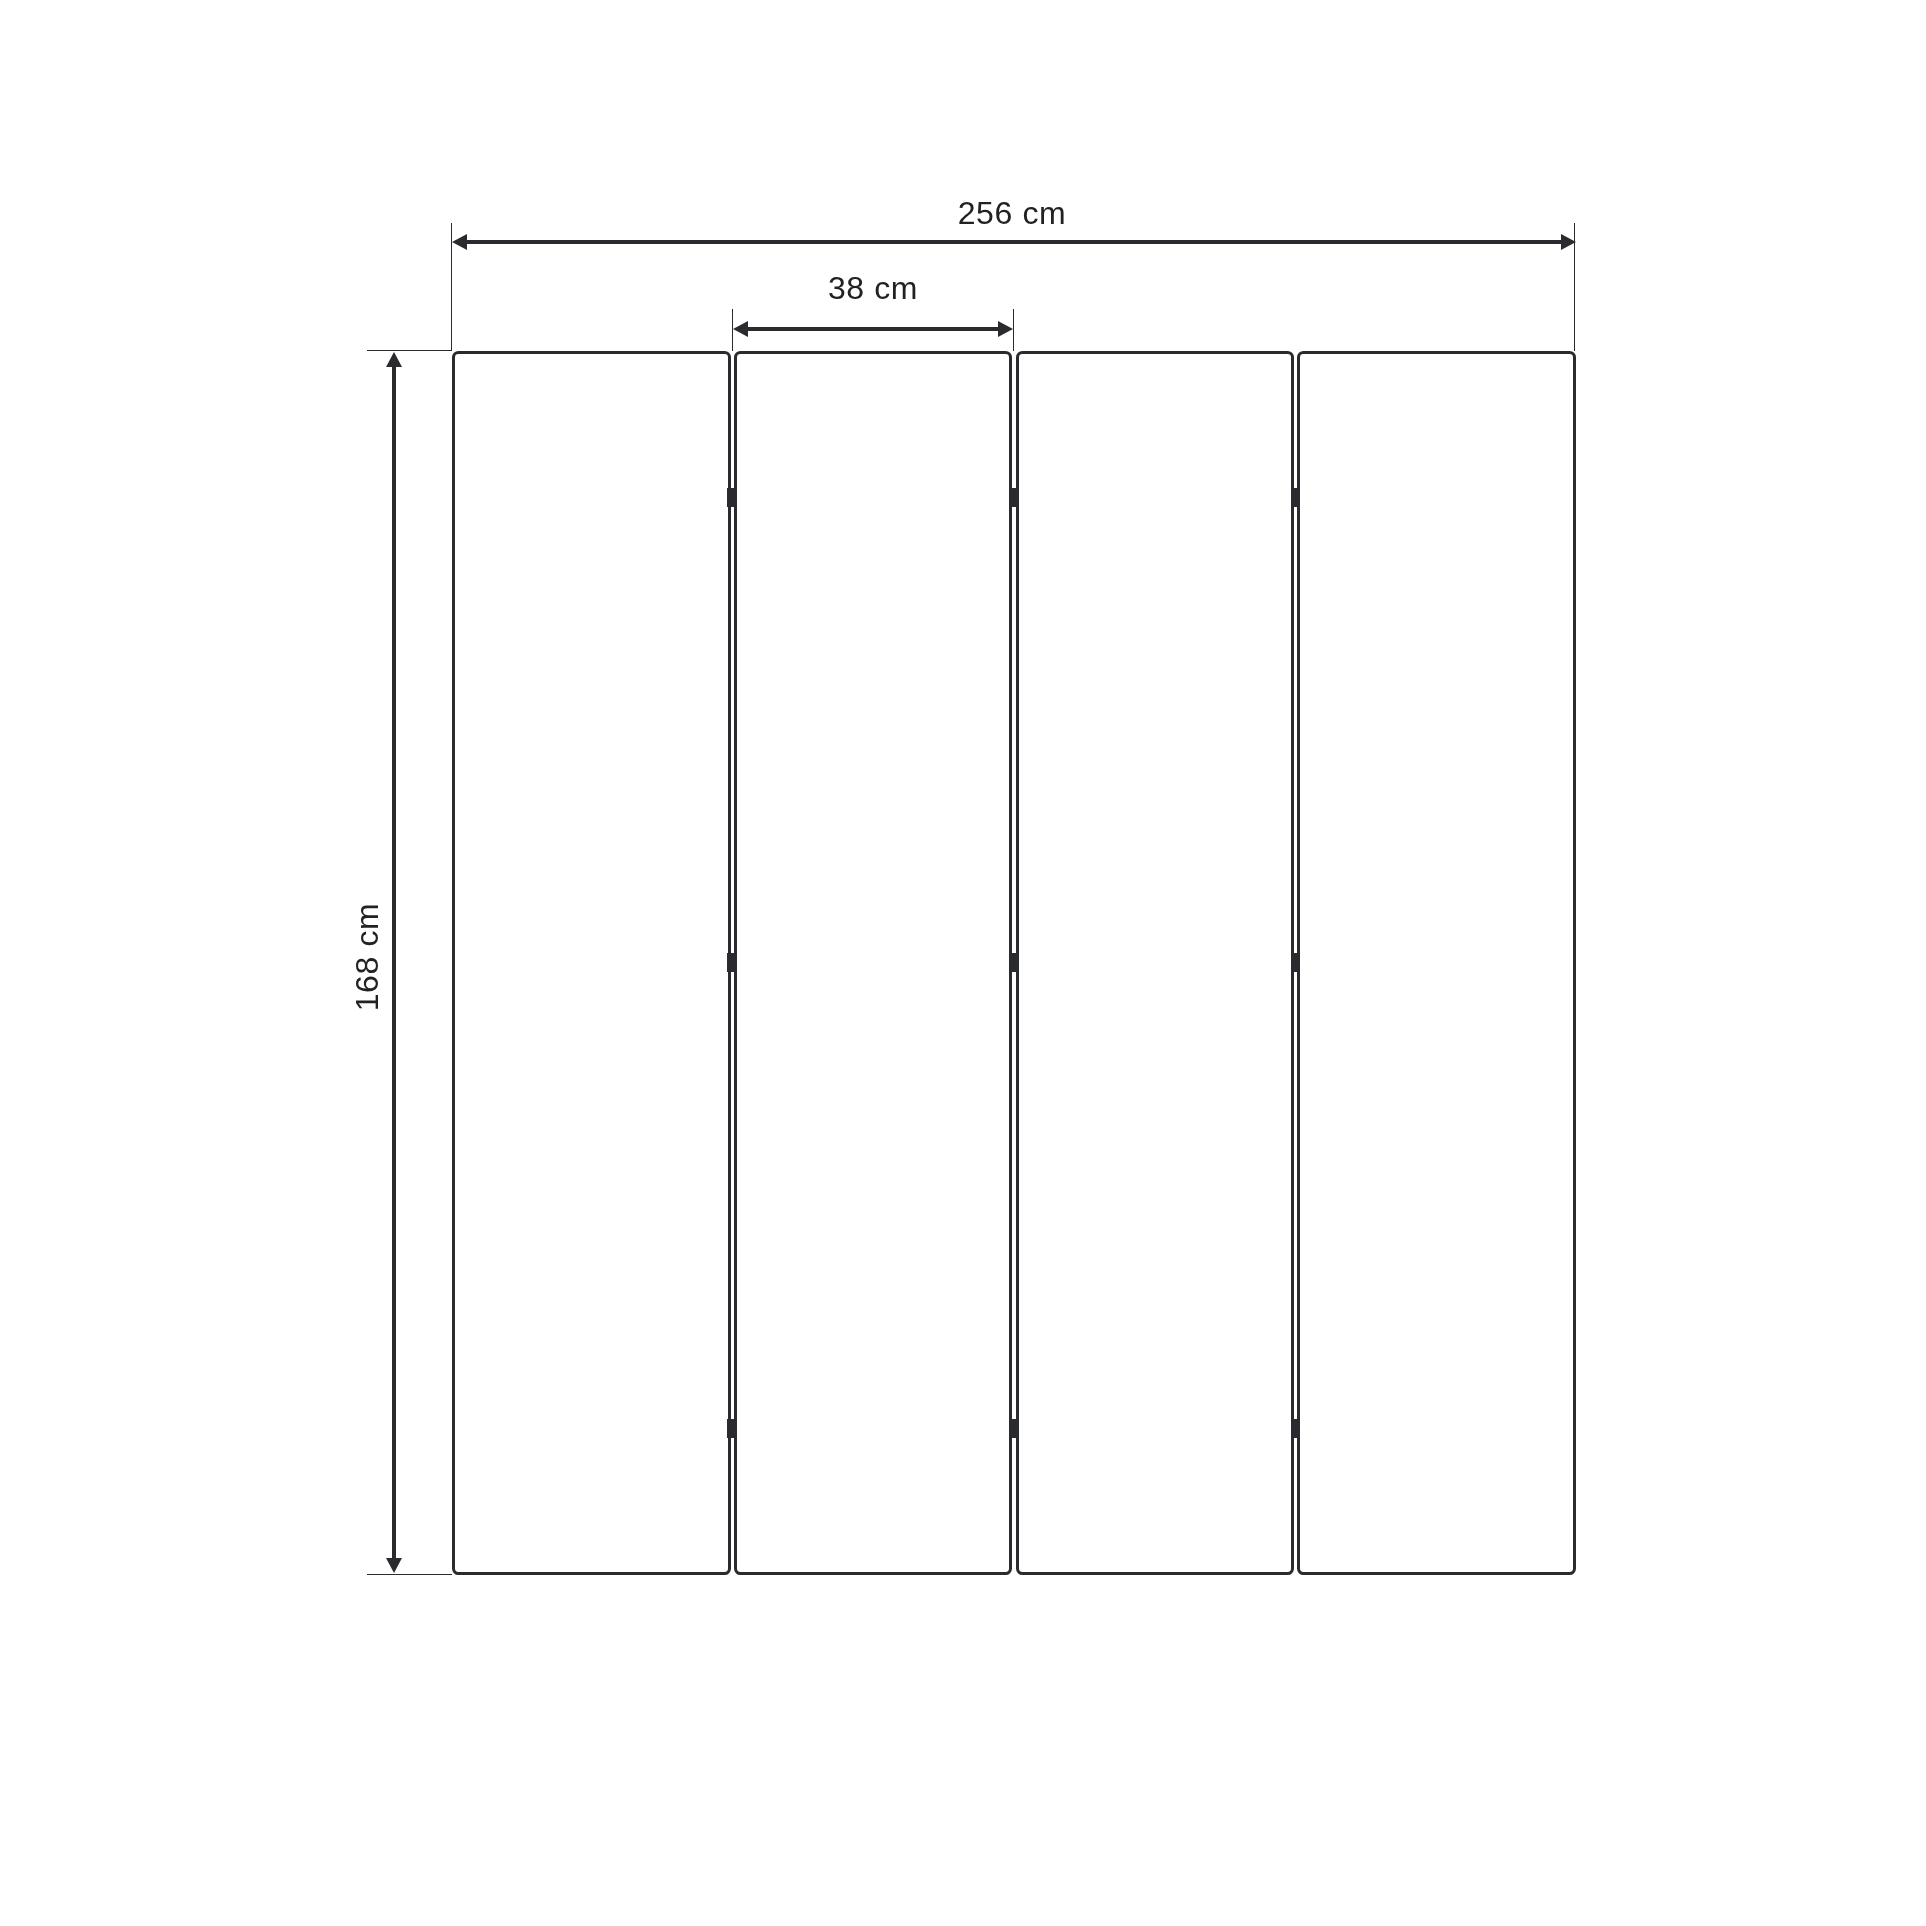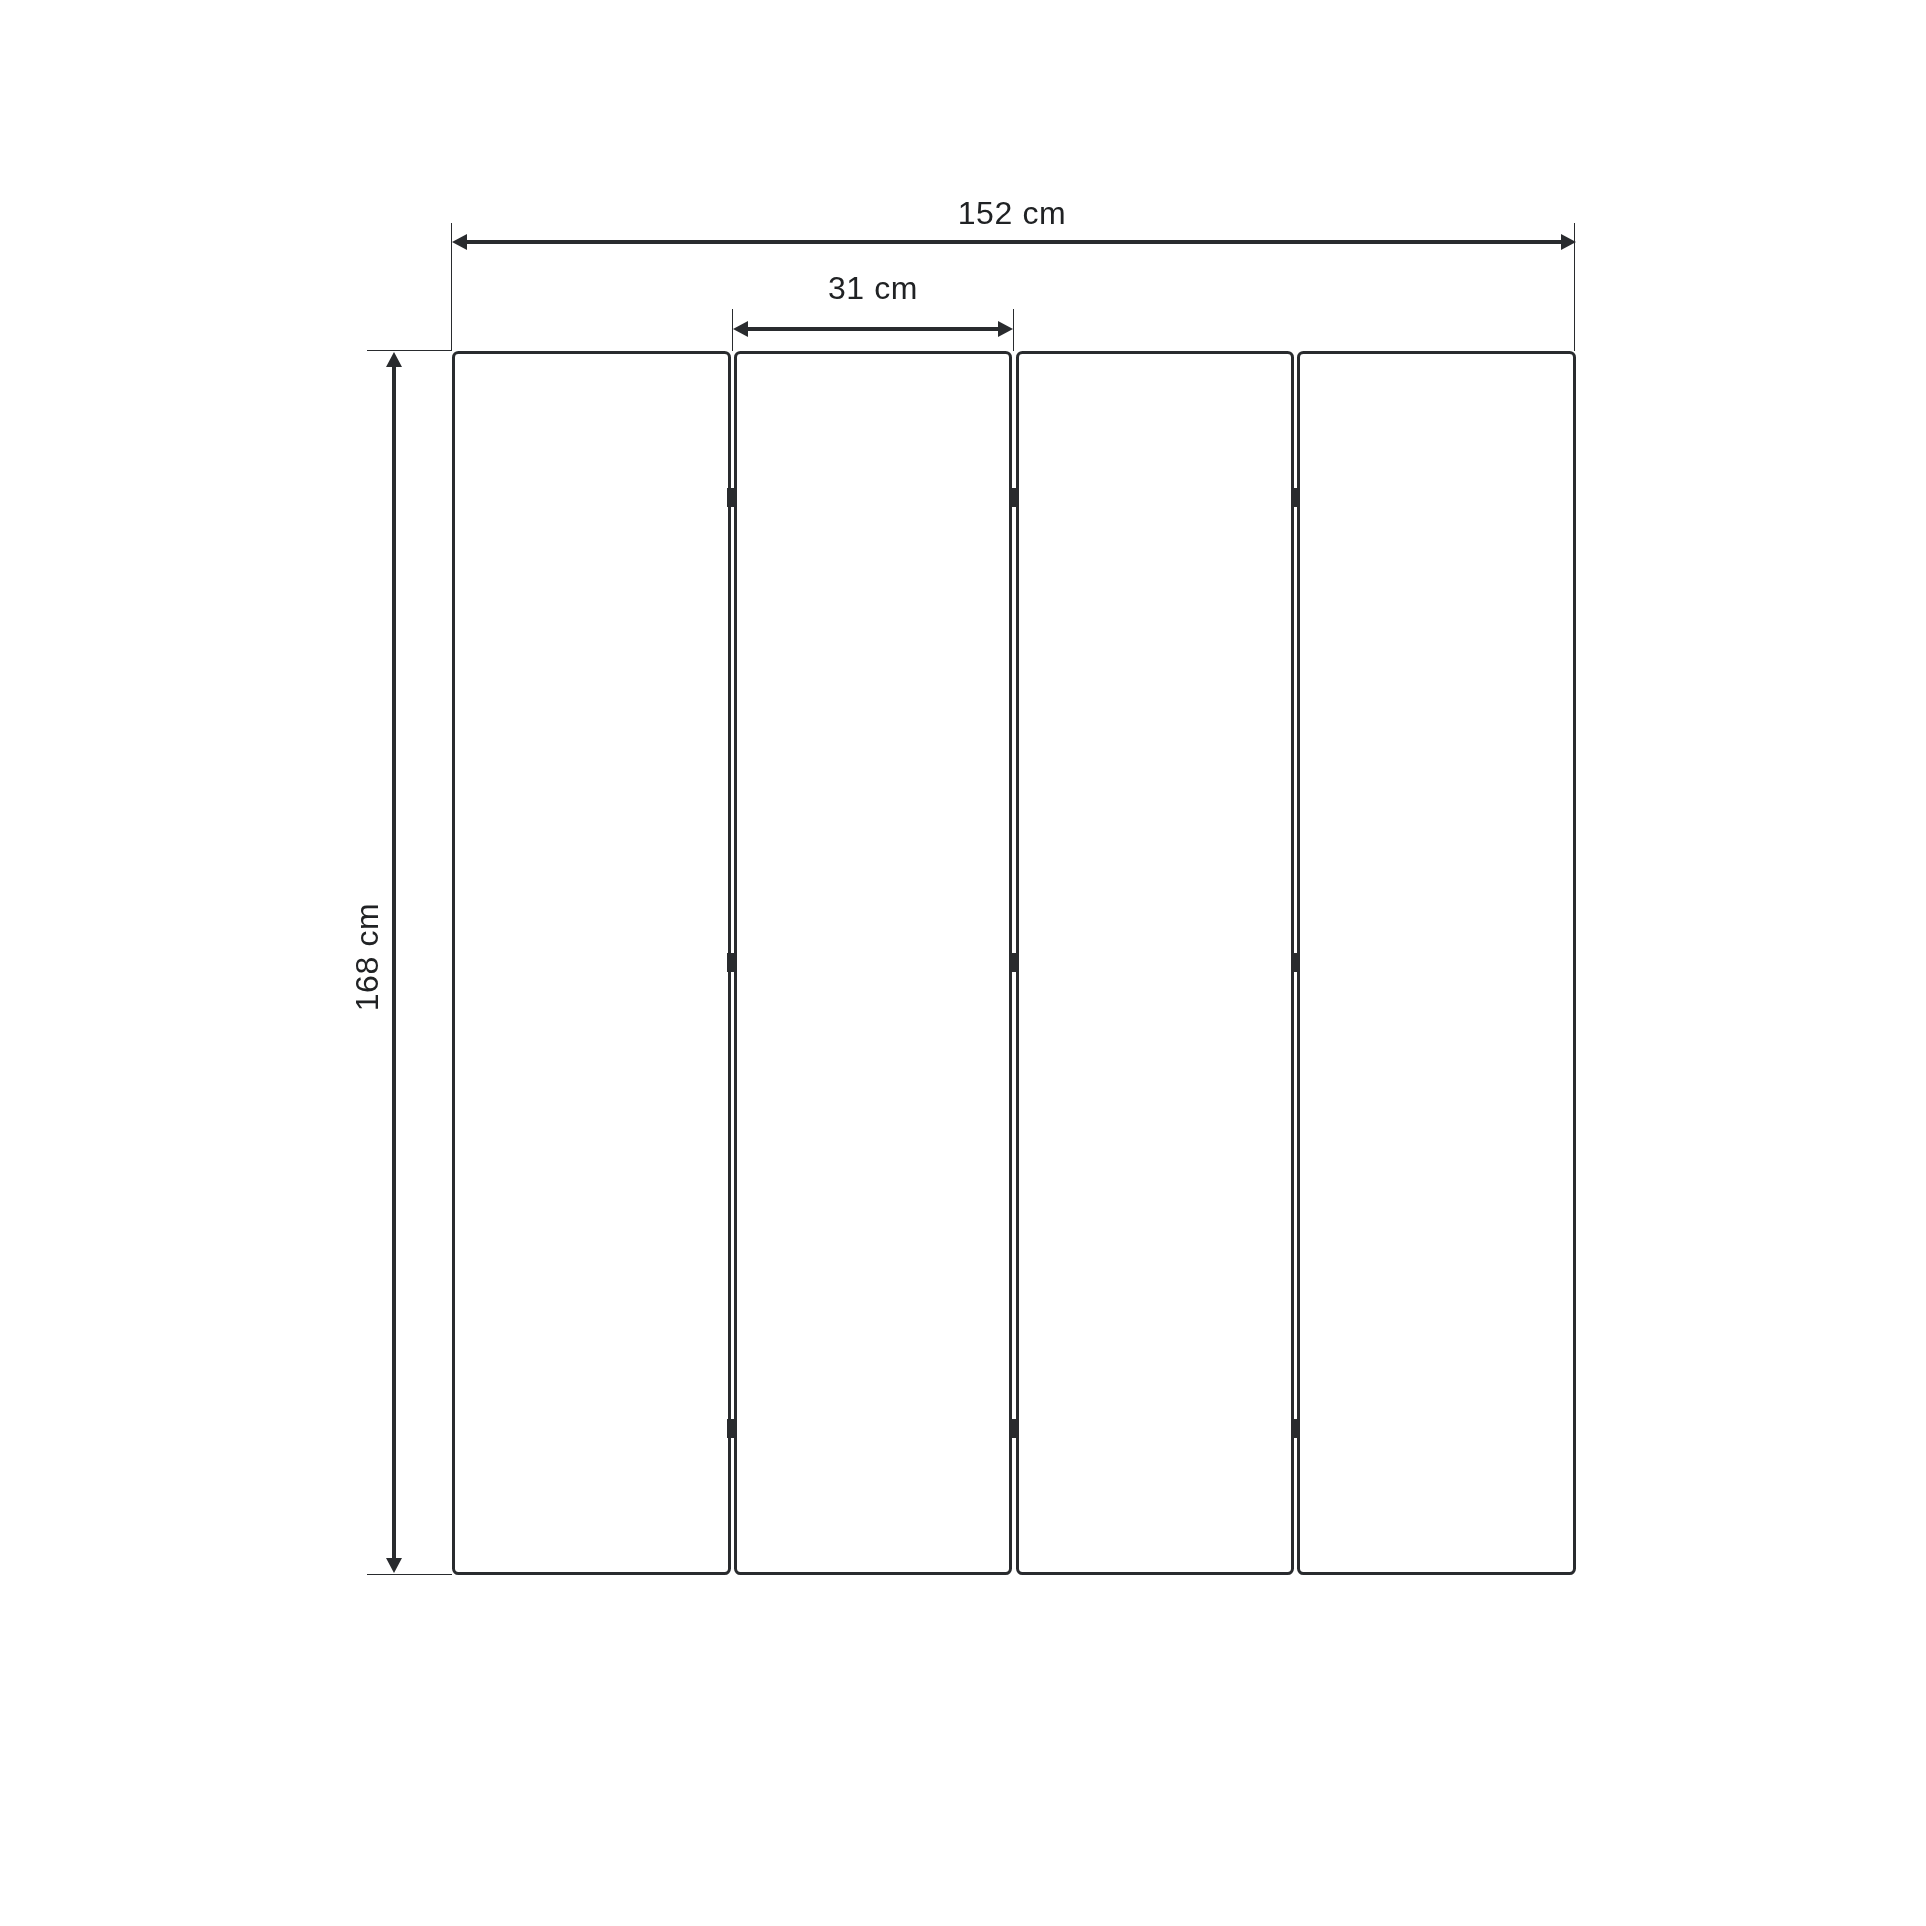--- a/index.html
+++ b/index.html
@@ -103,30 +103,30 @@
     <div class="hinge" style="left:839px;top:1068px"></div>
   </div>
 
   <div class="ext" style="left:451px;top:223px;width:1.3px;height:128px"></div>
   <div class="ext" style="left:1574px;top:223px;width:1.3px;height:128px"></div>
   <div class="dim-h" style="left:452px;top:233px;width:1124px">
     <div class="ah left"></div>
     <div class="shaft-h"></div>
     <div class="ah right"></div>
   </div>
-  <div class="dim-label" style="left:1012px;top:213px">152 cm</div>
+  <div class="dim-label" style="left:1012px;top:213px">256 cm</div>
 
   <div class="ext" style="left:732px;top:309px;width:1.3px;height:42px"></div>
   <div class="ext" style="left:1013px;top:309px;width:1.3px;height:42px"></div>
   <div class="dim-h" style="left:733px;top:320px;width:280px">
     <div class="ah left"></div>
     <div class="shaft-h"></div>
     <div class="ah right"></div>
   </div>
-  <div class="dim-label" style="left:873px;top:288px">31 cm</div>
+  <div class="dim-label" style="left:873px;top:288px">38 cm</div>
 
   <div class="ext" style="left:367px;top:350px;width:85px;height:1.3px"></div>
   <div class="ext" style="left:367px;top:1574px;width:85px;height:1.3px"></div>
   <div class="dim-v" style="left:385px;top:352px;height:1221px">
     <div class="ah up"></div>
     <div class="shaft-v"></div>
     <div class="ah down"></div>
   </div>
   <div class="dim-label vertical" style="left:367px;top:957px">168 cm</div>
 

